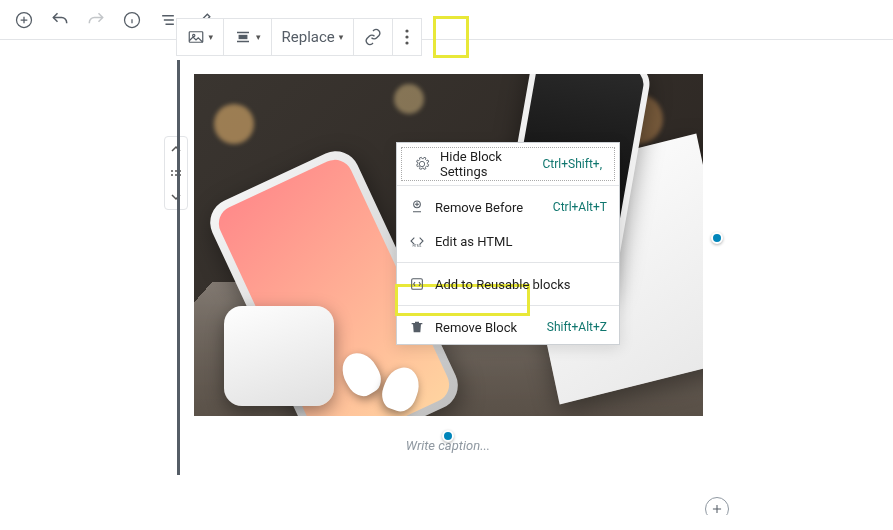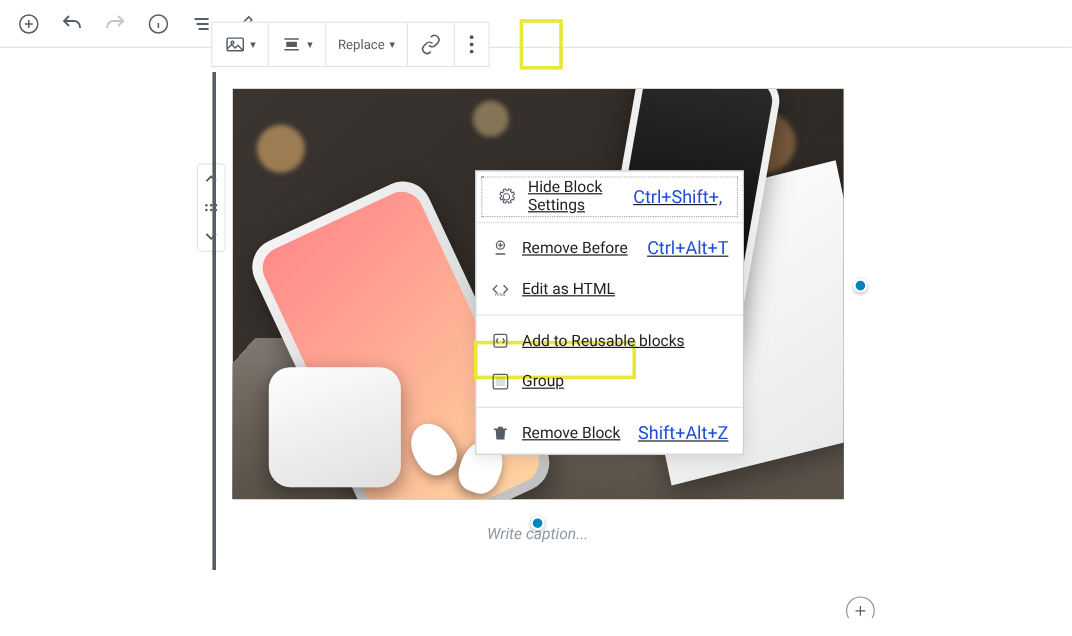--- a/index.html
+++ b/index.html
@@ -9,21 +9,21 @@
 .top-btn svg { width: 20px; height: 20px; }
 .top-btn.disabled { opacity: 0.35; }
 .editor-area { padding: 20px 0 40px; position: relative; }
 .side-mover { position: absolute; left: 164px; top: 96px; width: 24px; border: 1px solid #e2e4e7; background: #fff; border-radius: 4px; display: flex; flex-direction: column; align-items: center; }
 .side-mover .m { height: 24px; width: 100%; display: flex; align-items: center; justify-content: center; color: #555; font-size: 10px; cursor: pointer; }
 .block-wrap { width: 540px; margin: 0 auto; position: relative; }
 .block-toolbar { position: absolute; top: -42px; left: -1px; height: 38px; background: #fff; border: 1px solid #e2e4e7; display: flex; align-items: stretch; }
 .tb-group { display: flex; align-items: center; border-right: 1px solid #e2e4e7; }
 .tb-btn { padding: 0 10px; display: flex; align-items: center; gap: 4px; color: #555d66; cursor: pointer; height: 100%; }
 .tb-btn svg { width: 18px; height: 18px; }
-.tb-text { font-size: 11px; }
+.tb-text { font-size: 15px; }
 .caret { font-size: 9px; color: #555; }
 .tb-more { padding: 0 12px; display:flex; align-items:center; justify-content:center; cursor: pointer; }
 .hl-box { position: absolute; border: 3px solid #e8e838; pointer-events: none; }
 .block { border-left: 3px solid #555d66; }
 .img-area { height: 356px; padding: 14px 14px 0 14px; position: relative; }
 .photo { width: 100%; height: 342px; position: relative; overflow: hidden; background: linear-gradient(135deg, #3a3530 0%, #2a2420 100%); }
 .bokeh { position: absolute; border-radius: 50%; filter: blur(2px); }
 .glass { position: absolute; left: -30px; bottom: -20px; width: 600px; height: 200px; background: linear-gradient(180deg, rgba(180,170,160,0.6), rgba(100,90,80,0.8)); transform: perspective(400px) rotateX(50deg); }
 .phone1 { position: absolute; left: 60px; top: 90px; width: 160px; height: 280px; background: linear-gradient(160deg, #f5f5f5, #c0c0c0); border-radius: 24px; transform: rotate(-25deg); box-shadow: 0 8px 24px rgba(0,0,0,0.4); }
 .phone1::before { content:""; position:absolute; top:8px; left:8px; right:8px; bottom:8px; background: linear-gradient(160deg, #ff8a8a, #ffd4a0); border-radius: 18px; }
@@ -31,28 +31,28 @@
 .phone2::before { content:""; position:absolute; top:6px; left:6px; right:6px; bottom:6px; background: linear-gradient(180deg,#2a2a2a,#000); border-radius:16px; }
 .airpod-case { position: absolute; left: 30px; bottom: 10px; width: 110px; height: 100px; background: linear-gradient(160deg,#fefefe,#e0e0e0); border-radius: 18px; box-shadow: 0 6px 18px rgba(0,0,0,0.4); }
 .airpod { position: absolute; width: 34px; height: 44px; background: #fff; border-radius: 50% 50% 40% 40%; box-shadow: 0 4px 10px rgba(0,0,0,0.4); }
 .airpod.a { left: 150px; bottom: 20px; transform: rotate(-30deg); }
 .airpod.b { left: 190px; bottom: 5px; transform: rotate(20deg); }
 .box { position: absolute; right: -20px; top: 80px; width: 190px; height: 230px; background: linear-gradient(160deg,#fefefe,#e8e8e8); transform: rotate(-12deg) skewY(-2deg); box-shadow: 0 8px 24px rgba(0,0,0,0.4); }
 .resize-dot { position: absolute; width: 12px; height: 12px; background: #0085ba; border: 2px solid #fff; border-radius: 50%; box-shadow: 0 1px 3px rgba(0,0,0,0.3); }
 .resize-dot.right { right: -6px; top: 50%; transform: translateY(-50%); }
 .resize-dot.bottom { left: 50%; bottom: -26px; transform: translateX(-50%); }
 .caption { text-align: center; color: #8f98a1; padding: 22px 0; font-size: 13px; font-style: italic; }
-.dd-menu { position: absolute; left: 396px; top: 102px; width: 224px; background: #fff; border: 1px solid #ccd0d4; box-shadow: 0 3px 14px rgba(0,0,0,0.12); z-index: 100; text-decoration: underline; }
+.dd-menu { position: absolute; left: 396px; top: 102px; width: 224px; background: #fff; border: 1px solid #ccd0d4; box-shadow: 0 3px 14px rgba(0,0,0,0.12); z-index: 100; }
 .dd-sep { height: 1px; background: #e2e4e7; margin: 4px 0; }
 .dd-item { display: flex; align-items: center; height: 34px; padding: 0 12px; cursor: pointer; gap: 10px; font-size: 13px; color: #1e1e1e; position: relative; }
 .dd-item.first { border: 1px dotted #aaa; margin: 4px; }
 .dd-icon { width: 16px; height: 16px; display: flex; align-items:center; justify-content:center; flex-shrink:0; color: #555d66; }
 .dd-icon svg { width:16px; height:16px; }
 .dd-label { flex: 1; }
-.dd-shortcut { color: #1d4ed8; font-size: 15px; }
+.dd-shortcut { color: #0f766e; font-size: 12px; }
 .dd-hl { position: absolute; border: 3px solid #e8e838; pointer-events: none; }
 .add-bottom { position: absolute; right: 164px; bottom: -6px; width: 24px; height: 24px; border: 1px solid #8f98a1; border-radius: 50%; display:flex; align-items:center; justify-content:center; color:#555d66; cursor:pointer; }
 </style>
 </head>
 <body>
 
 <div class="top-toolbar">
   <div class="top-btn">
     <svg viewBox="0 0 24 24" fill="none" stroke="currentColor" stroke-width="1.5">
         <circle cx="12" cy="12" r="9"></circle>
@@ -217,29 +217,20 @@
     <div class="dd-sep"></div>
     <div class="dd-item">
       <span class="dd-icon">
           <svg viewBox="0 0 24 24" fill="none" stroke="currentColor" stroke-width="1.6">
             <rect x="4" y="4" width="16" height="16" rx="2"></rect>
             <path d="M9 9l-2 3 2 3M15 9l2 3-2 3"></path>
           </svg>
         </span>
       <span class="dd-label">Add to Reusable blocks</span>
     </div>
-    <div class="dd-item">
-      <span class="dd-icon">
-          <svg viewBox="0 0 24 24" fill="none" stroke="currentColor" stroke-width="1.6">
-            <rect x="3" y="3" width="18" height="18" rx="2"></rect>
-            <rect x="7" y="7" width="10" height="10" fill="currentColor" opacity="0.2"></rect>
-          </svg>
-        </span>
-      <span class="dd-label">Group</span>
-    </div>
     <div class="dd-sep"></div>
     <div class="dd-item">
       <span class="dd-icon">
           <svg viewBox="0 0 24 24" fill="currentColor">
             <path d="M6 7h12l-1 13H7L6 7zm3-3h6v2H9V4zM4 6h16v2H4V6z"></path>
           </svg>
         </span>
       <span class="dd-label">Remove Block</span>
       <span class="dd-shortcut">Shift+Alt+Z</span>
     </div>

